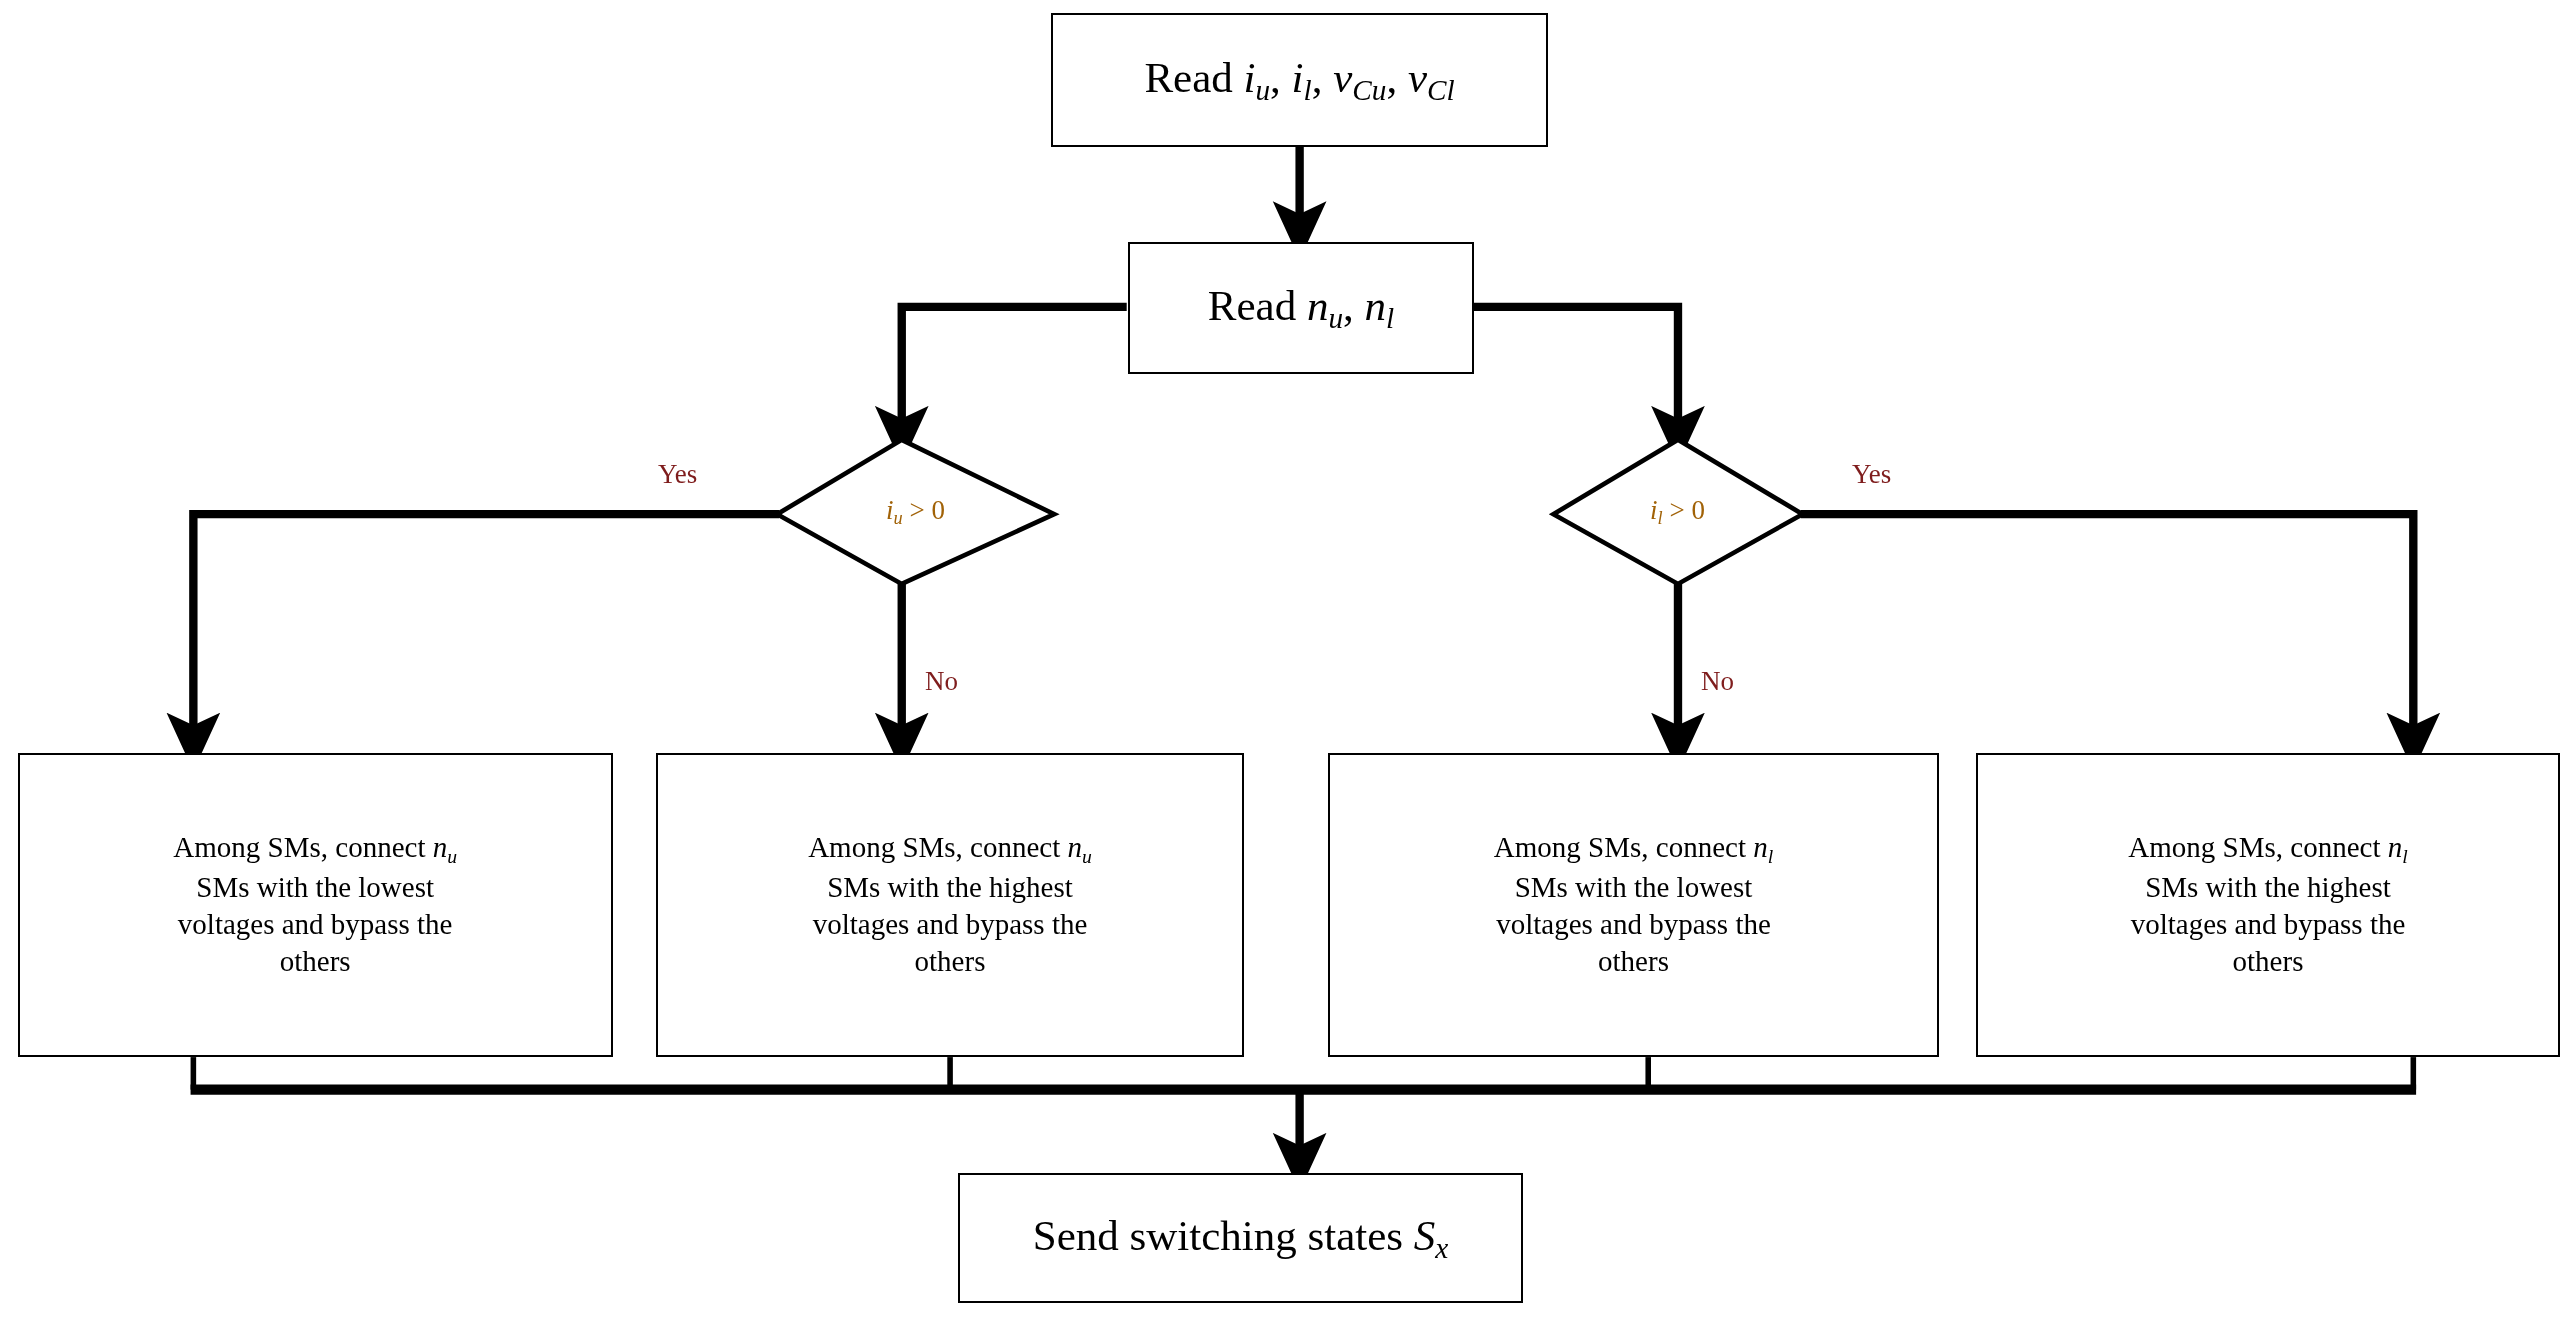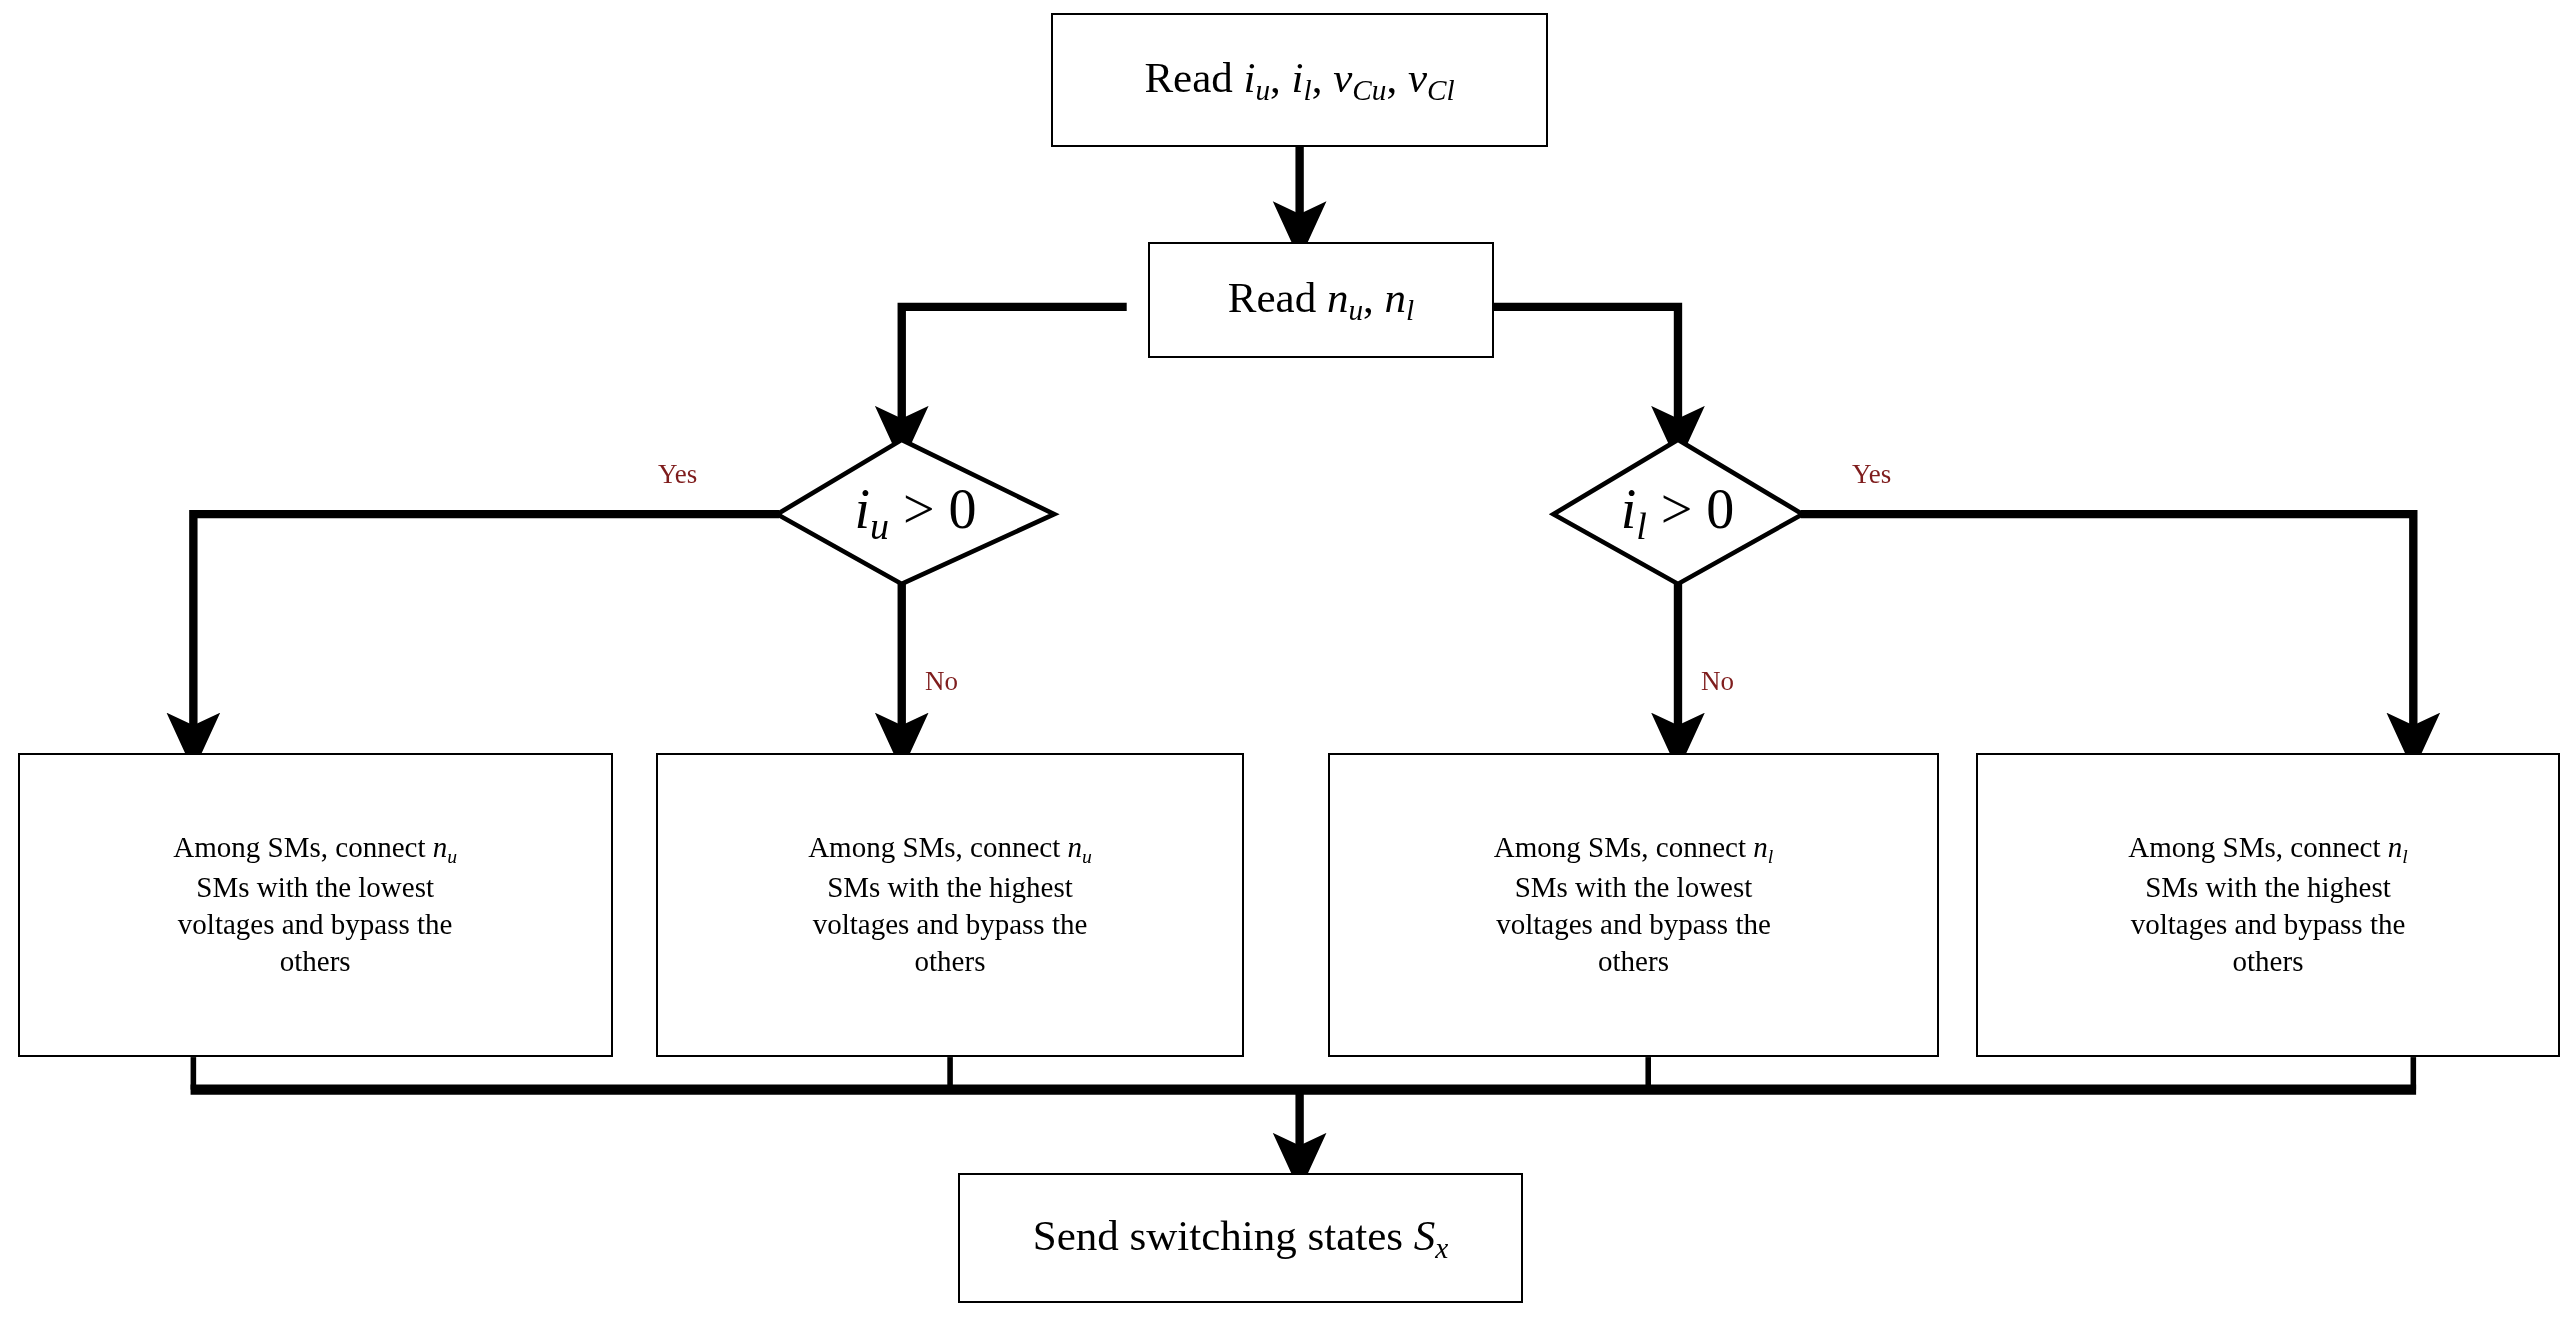--- a/index.html
+++ b/index.html
@@ -29,22 +29,22 @@
     padding:0 9.3px;
     white-space:pre-line;
   }
   .single-line{font-size:43px;}
   .dia-wrap{
     position:absolute;
     display:flex;align-items:center;justify-content:center;
   }
   .dia-txt{
     position:relative;
-    font-size:56px;
-    color:#000000;
+    font-size:27px;
+    color:#a16207;
     z-index:3;
     white-space:nowrap;
   }
   .edge-label{
     position:absolute;
     font-size:27px;
     color:#7f1d1d;
     white-space:nowrap;
   }
   sub{font-size:0.68em;font-style:italic;vertical-align:-0.28em;}
@@ -89,21 +89,21 @@
     </g>
     <g stroke="#000" fill="none" stroke-width="9">
       <path d="M 1398 1172 L 1398 1250" marker-end="url(#ah)"></path>
     </g>
   </svg>
 
   <div class="node proc" style="left:1051px;top:13px;width:497px;height:134px;">
     <span class="proc-txt single-line">Read <i>i</i><sub>u</sub>, <i>i</i><sub>l</sub>, <i>v</i><sub>Cu</sub>, <i>v</i><sub>Cl</sub></span>
   </div>
 
-  <div class="node proc" style="left:1128px;top:242px;width:346px;height:116px;margin-left:20px;">
+  <div class="node proc" style="left:1128px;top:242px;width:346px;height:132px;">
     <span class="proc-txt single-line">Read <i>n</i><sub>u</sub>, <i>n</i><sub>l</sub></span>
   </div>
 
   <svg class="layer" viewBox="0 0 2771 1424" style="pointer-events:none;">
     <polygon points="970,473 1134,553 970,628 836,553" fill="#ffffff" stroke="#000" stroke-width="5"></polygon>
     <polygon points="1805,473 1939,553 1805,628 1671,553" fill="#ffffff" stroke="#000" stroke-width="5"></polygon>
   </svg>
 
   <div class="dia-wrap" style="left:777px;top:440px;width:277px;height:144px;">
     <span class="dia-txt"><i>i</i><sub>u</sub> &gt; 0</span>

